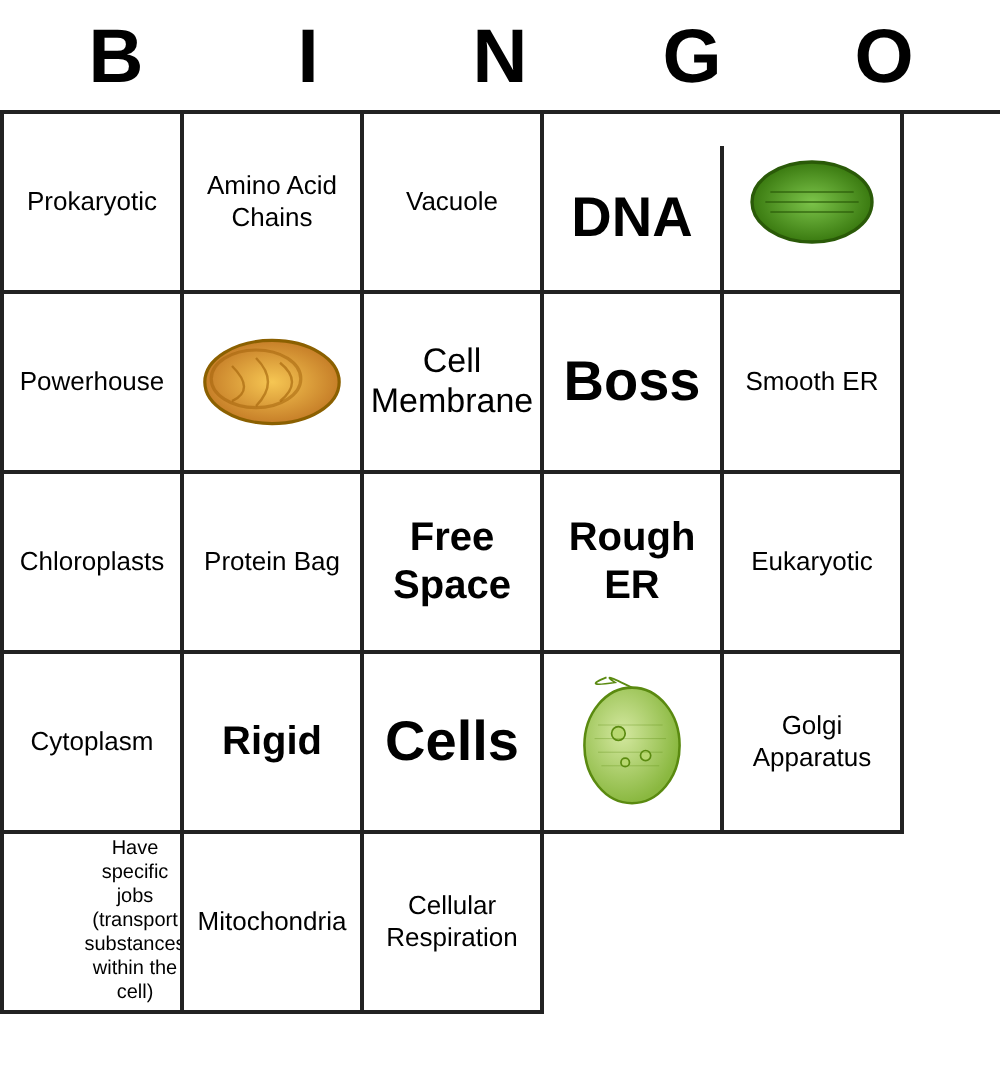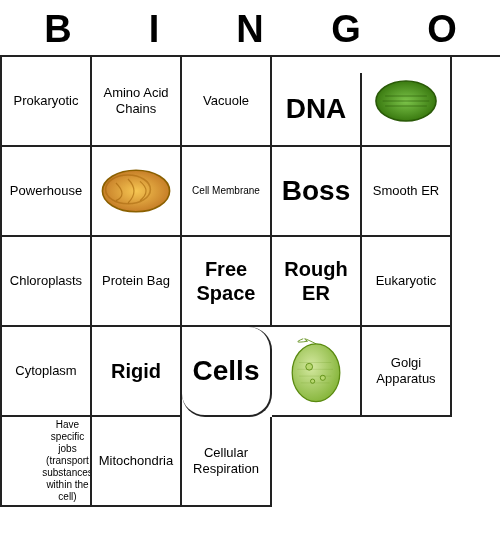--- a/index.html
+++ b/index.html
@@ -117,21 +117,21 @@
     <ellipse cx="35" cy="28" rx="28" ry="18" fill="none" stroke="#a06008" stroke-width="2" opacity="0.5"></ellipse>
 
     <path d="M20,20 Q35,35 20,42" fill="none" stroke="#a06008" stroke-width="1.5" opacity="0.6"></path>
     <path d="M35,15 Q50,30 35,45" fill="none" stroke="#a06008" stroke-width="1.5" opacity="0.6"></path>
     <path d="M50,18 Q65,30 50,42" fill="none" stroke="#a06008" stroke-width="1.5" opacity="0.6"></path>
 
     <ellipse cx="45" cy="30" rx="42" ry="26" fill="none" stroke="#8b6000" stroke-width="2"></ellipse>
   </svg>
       </div>
     </div>
-    <div class="cell" style="font-size: 10px;">
+    <div class="cell" style="font-size: 17px;">
       <span>Cell Membrane</span>
     </div>
     <div class="cell" style="font-size: 28px; font-weight: bold;">
       <span>Boss</span>
     </div>
     <div class="cell" style="font-size: 13px;">
       <span>Smooth ER</span>
     </div>
     <div class="cell" style="font-size: 13px;">
       <span>Chloroplasts</span>
@@ -147,21 +147,21 @@
     </div>
     <div class="cell" style="font-size: 13px;">
       <span>Eukaryotic</span>
     </div>
     <div class="cell" style="font-size: 13px;">
       <span>Cytoplasm</span>
     </div>
     <div class="cell" style="font-size: 20px; font-weight: bold;">
       <span>Rigid</span>
     </div>
-    <div class="cell" style="font-size: 28px; font-weight: bold; border-radius: 23px;">
+    <div class="cell" style="font-size: 28px; font-weight: bold;">
       <span>Cells</span>
     </div>
     <div class="cell">
       <div class="cell-img">
         <svg viewBox="0 0 80 80" xmlns="http://www.w3.org/2000/svg" class="bacteria-svg">
     <defs>
       <radialGradient id="bg2" cx="40%" cy="40%" r="60%">
         <stop offset="0%" stop-color="#d4e8a0"></stop>
         <stop offset="100%" stop-color="#8ab840"></stop>
       </radialGradient>

